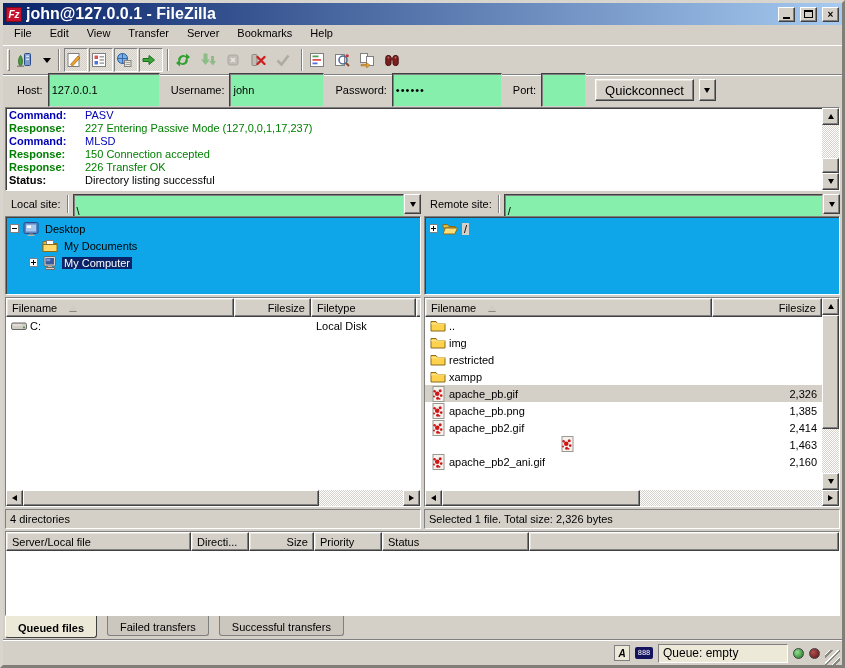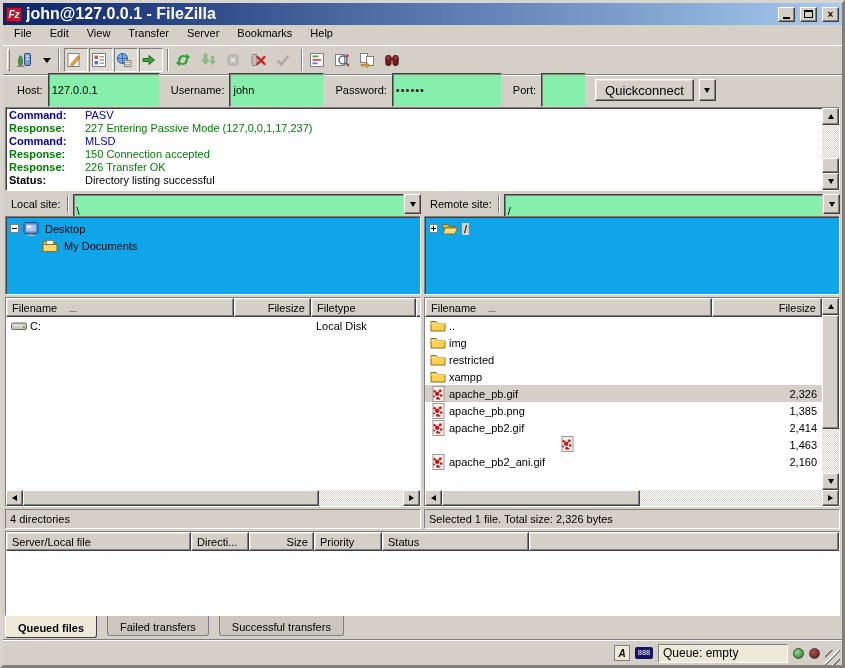--- a/index.html
+++ b/index.html
@@ -419,20 +419,32 @@
           </div>
           <div class="tree-row">
             <span class="tree-indent"></span>
             <span class="expander none"></span>
             <span class="tree-icon"><svg viewBox="0 0 16 16">
                 <path d="M1 3.5 L6 3.5 L7.5 5.5 L15 5.5 L15 13.5 L1 13.5 Z" fill="#E8B83A" stroke="#8A6D1B"></path>
                 <rect x="4.5" y="2.5" width="7" height="8" fill="#fff" stroke="#808080"></rect>
                 <path d="M1 6.5 L15 6.5 L15 13.5 L1 13.5 Z" fill="#FFD96B" stroke="#8A6D1B"></path>
               </svg></span>
             <span class="tree-label">My Documents</span>
+          </div>
+          <div class="tree-row">
+            <span class="tree-indent"></span>
+            <span class="expander plus"></span>
+            <span class="tree-icon"><svg viewBox="0 0 16 16">
+                <rect x="2" y="1.5" width="11.5" height="9.5" rx="1" fill="#D8D5CD" stroke="#6A6862"></rect>
+                <rect x="3.5" y="3" width="8.5" height="6.5" fill="#3A5AA0"></rect>
+                <rect x="4.2" y="3.7" width="4" height="2.5" fill="#7A9AD8"></rect>
+                <rect x="6" y="11" width="4" height="1.5" fill="#B8B5AD"></rect>
+                <rect x="3.5" y="12.5" width="9" height="2" rx="0.5" fill="#D8D5CD" stroke="#6A6862"></rect>
+              </svg></span>
+            <span class="tree-label sel">My Computer</span>
           </div>
         </div>
         <div class="listwrap">
           <div class="list-upper">
             <div class="list-main">
               <div class="cols">
                 <span class="col" style="width: 228px;">
                   <span>Filename</span>
                   <span class="sort-arrow"></span>
                 </span>

